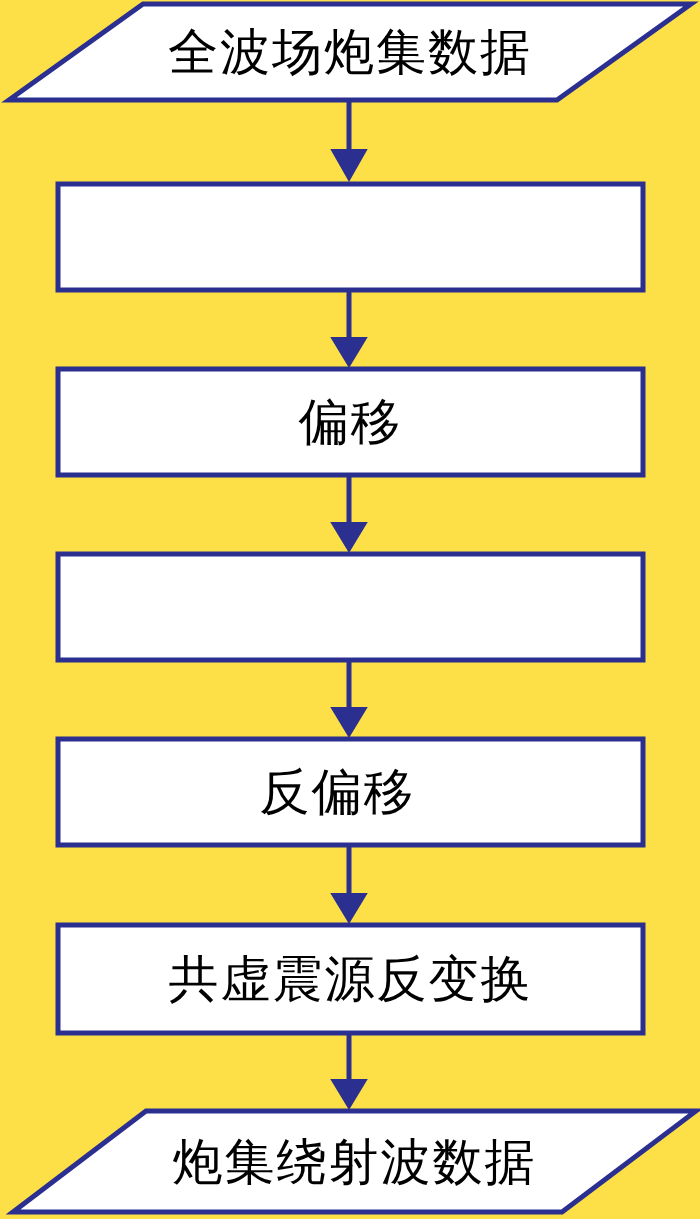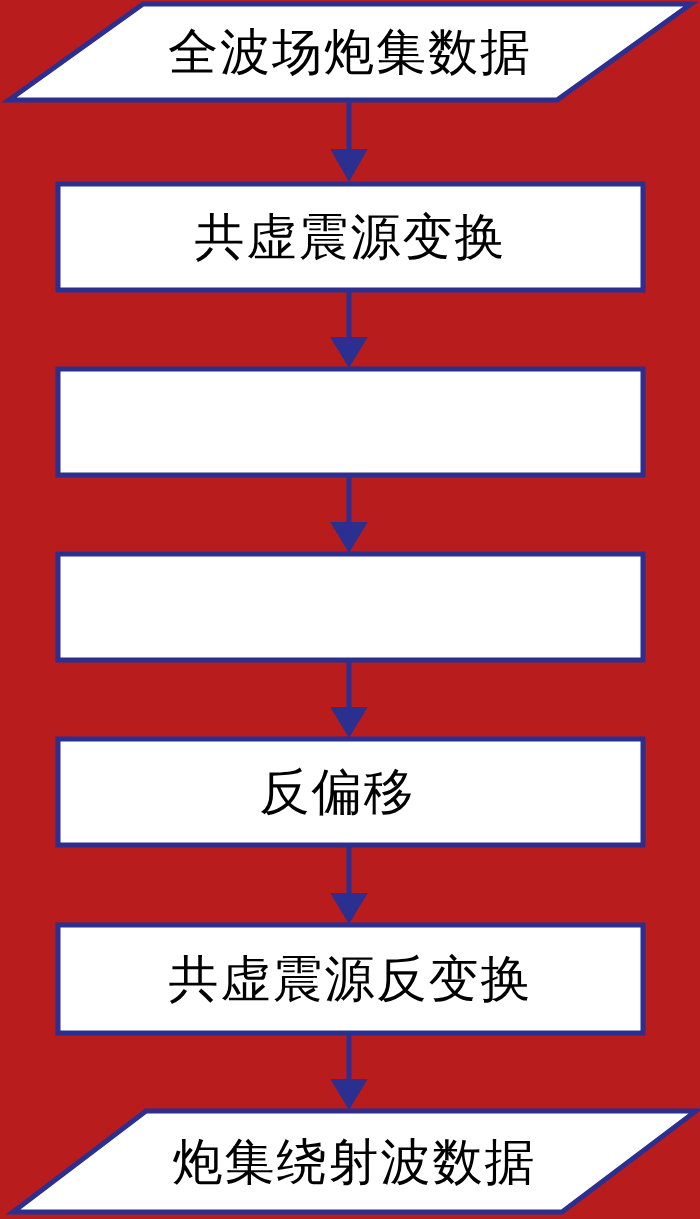--- a/index.html
+++ b/index.html
@@ -7,21 +7,21 @@
     padding: 0;
     background: #ffffff;
   }
   body {
     font-family: "DejaVu Serif", "Liberation Serif", serif;
   }
   #flowchart-root {
     position: relative;
     width: 700px;
     height: 1219px;
-    background: #b91c1c;
+    background: #fde047;
     overflow: hidden;
   }
   #flow-svg {
     position: absolute;
     left: 0;
     top: 0;
     width: 700px;
     height: 1219px;
     display: block;
   }
@@ -87,22 +87,22 @@
     <g>
       <line x1="349" y1="1033" x2="349" y2="1082" stroke="#2b3090" stroke-width="5"></line>
       <polygon points="332,1080 366,1080 349,1108" fill="#2b3090" stroke="#2b3090" stroke-width="2"></polygon>
     </g>
 
     <polygon points="146,1111 696,1111 562,1212 13,1212" fill="#ffffff" stroke="#2b2f8f" stroke-width="5" stroke-linejoin="miter"></polygon>
   </svg>
 
   <div class="node-label" style="left:9px;  top:4px;   width:682px; height:96px;">全波场炮集数据</div>
 
-  <div class="node-label" style="left:58px; top:184px; width:585px; height:106px;">共虚震源变换</div>
 
+  <div class="node-label" style="left:58px; top:369px; width:585px; height:106px;">偏移</div>
 
 
   <div class="node-label" style="left:45px; top:739px; width:585px; height:106px;">反偏移</div>
 
   <div class="node-label" style="left:58px; top:925px; width:585px; height:108px;">共虚震源反变换</div>
 
   <div class="node-label" style="left:13px; top:1111px; width:683px; height:101px;">炮集绕射波数据</div>
 
 </div>
 

